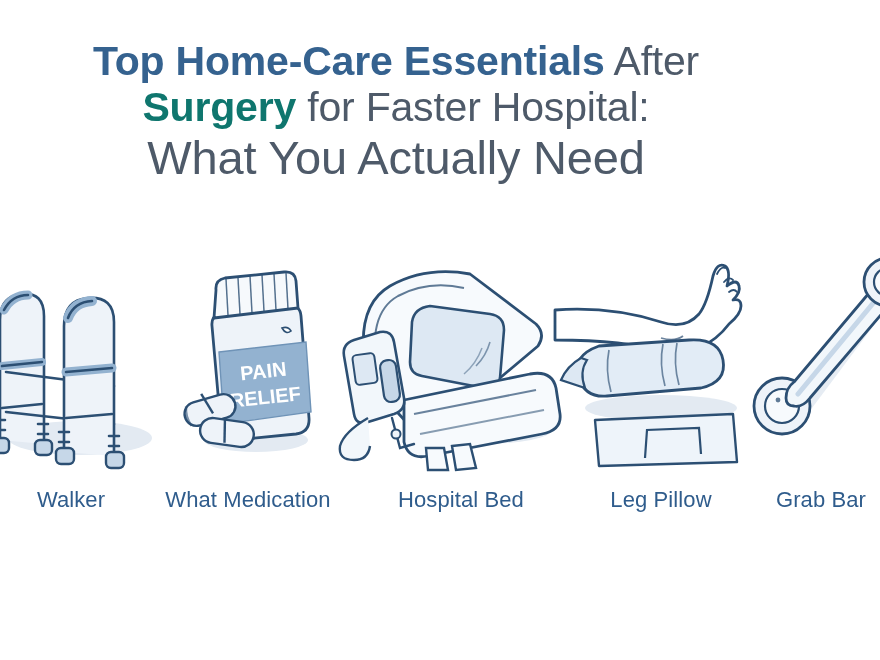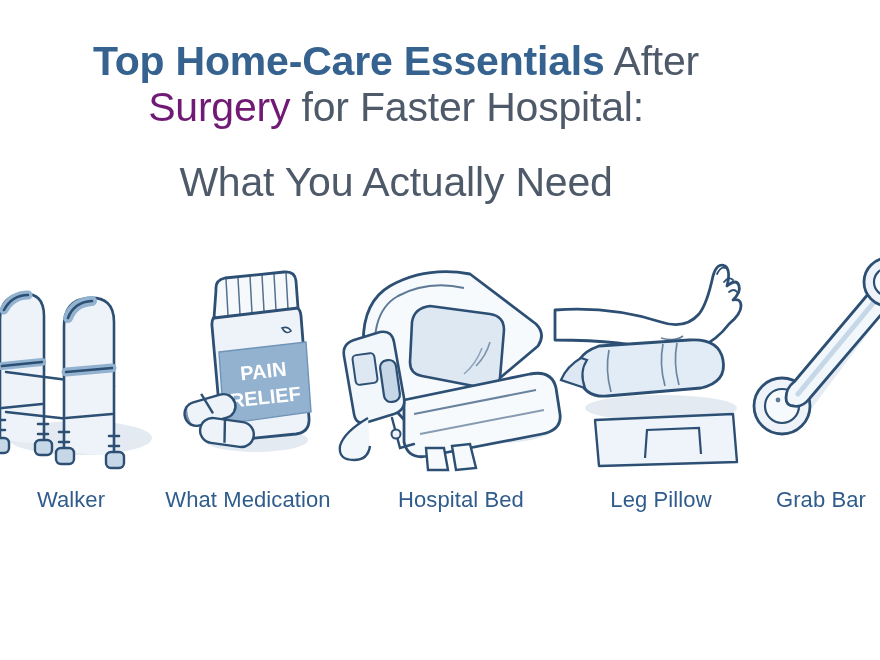--- a/index.html
+++ b/index.html
@@ -32,33 +32,33 @@
     text-align: center;
     line-height: 1.13;
     letter-spacing: -0.2px;
   }
   .hl-line {
     display: block;
     white-space: nowrap;
   }
   .hl-line.l1 { font-size: 41px; }
   .hl-line.l2 { font-size: 41px; }
-  .hl-line.l3 { font-size: 41px; margin-top: 28px; }
+  .hl-line.l3 { font-size: 47px; }
 
   .tk-blue-bold {
     color: #35628f;
     font-weight: bold;
   }
   .tk-slate {
     color: #4e5a69;
     font-weight: normal;
   }
   .tk-slate-bold {
-    color: #701a75;
-    font-weight: normal;
+    color: #0f766e;
+    font-weight: bold;
   }
 
   
   .icon-row {
     position: absolute;
     left: 0;
     top: 248px;
     width: 880px;
     height: 222px;
   }

